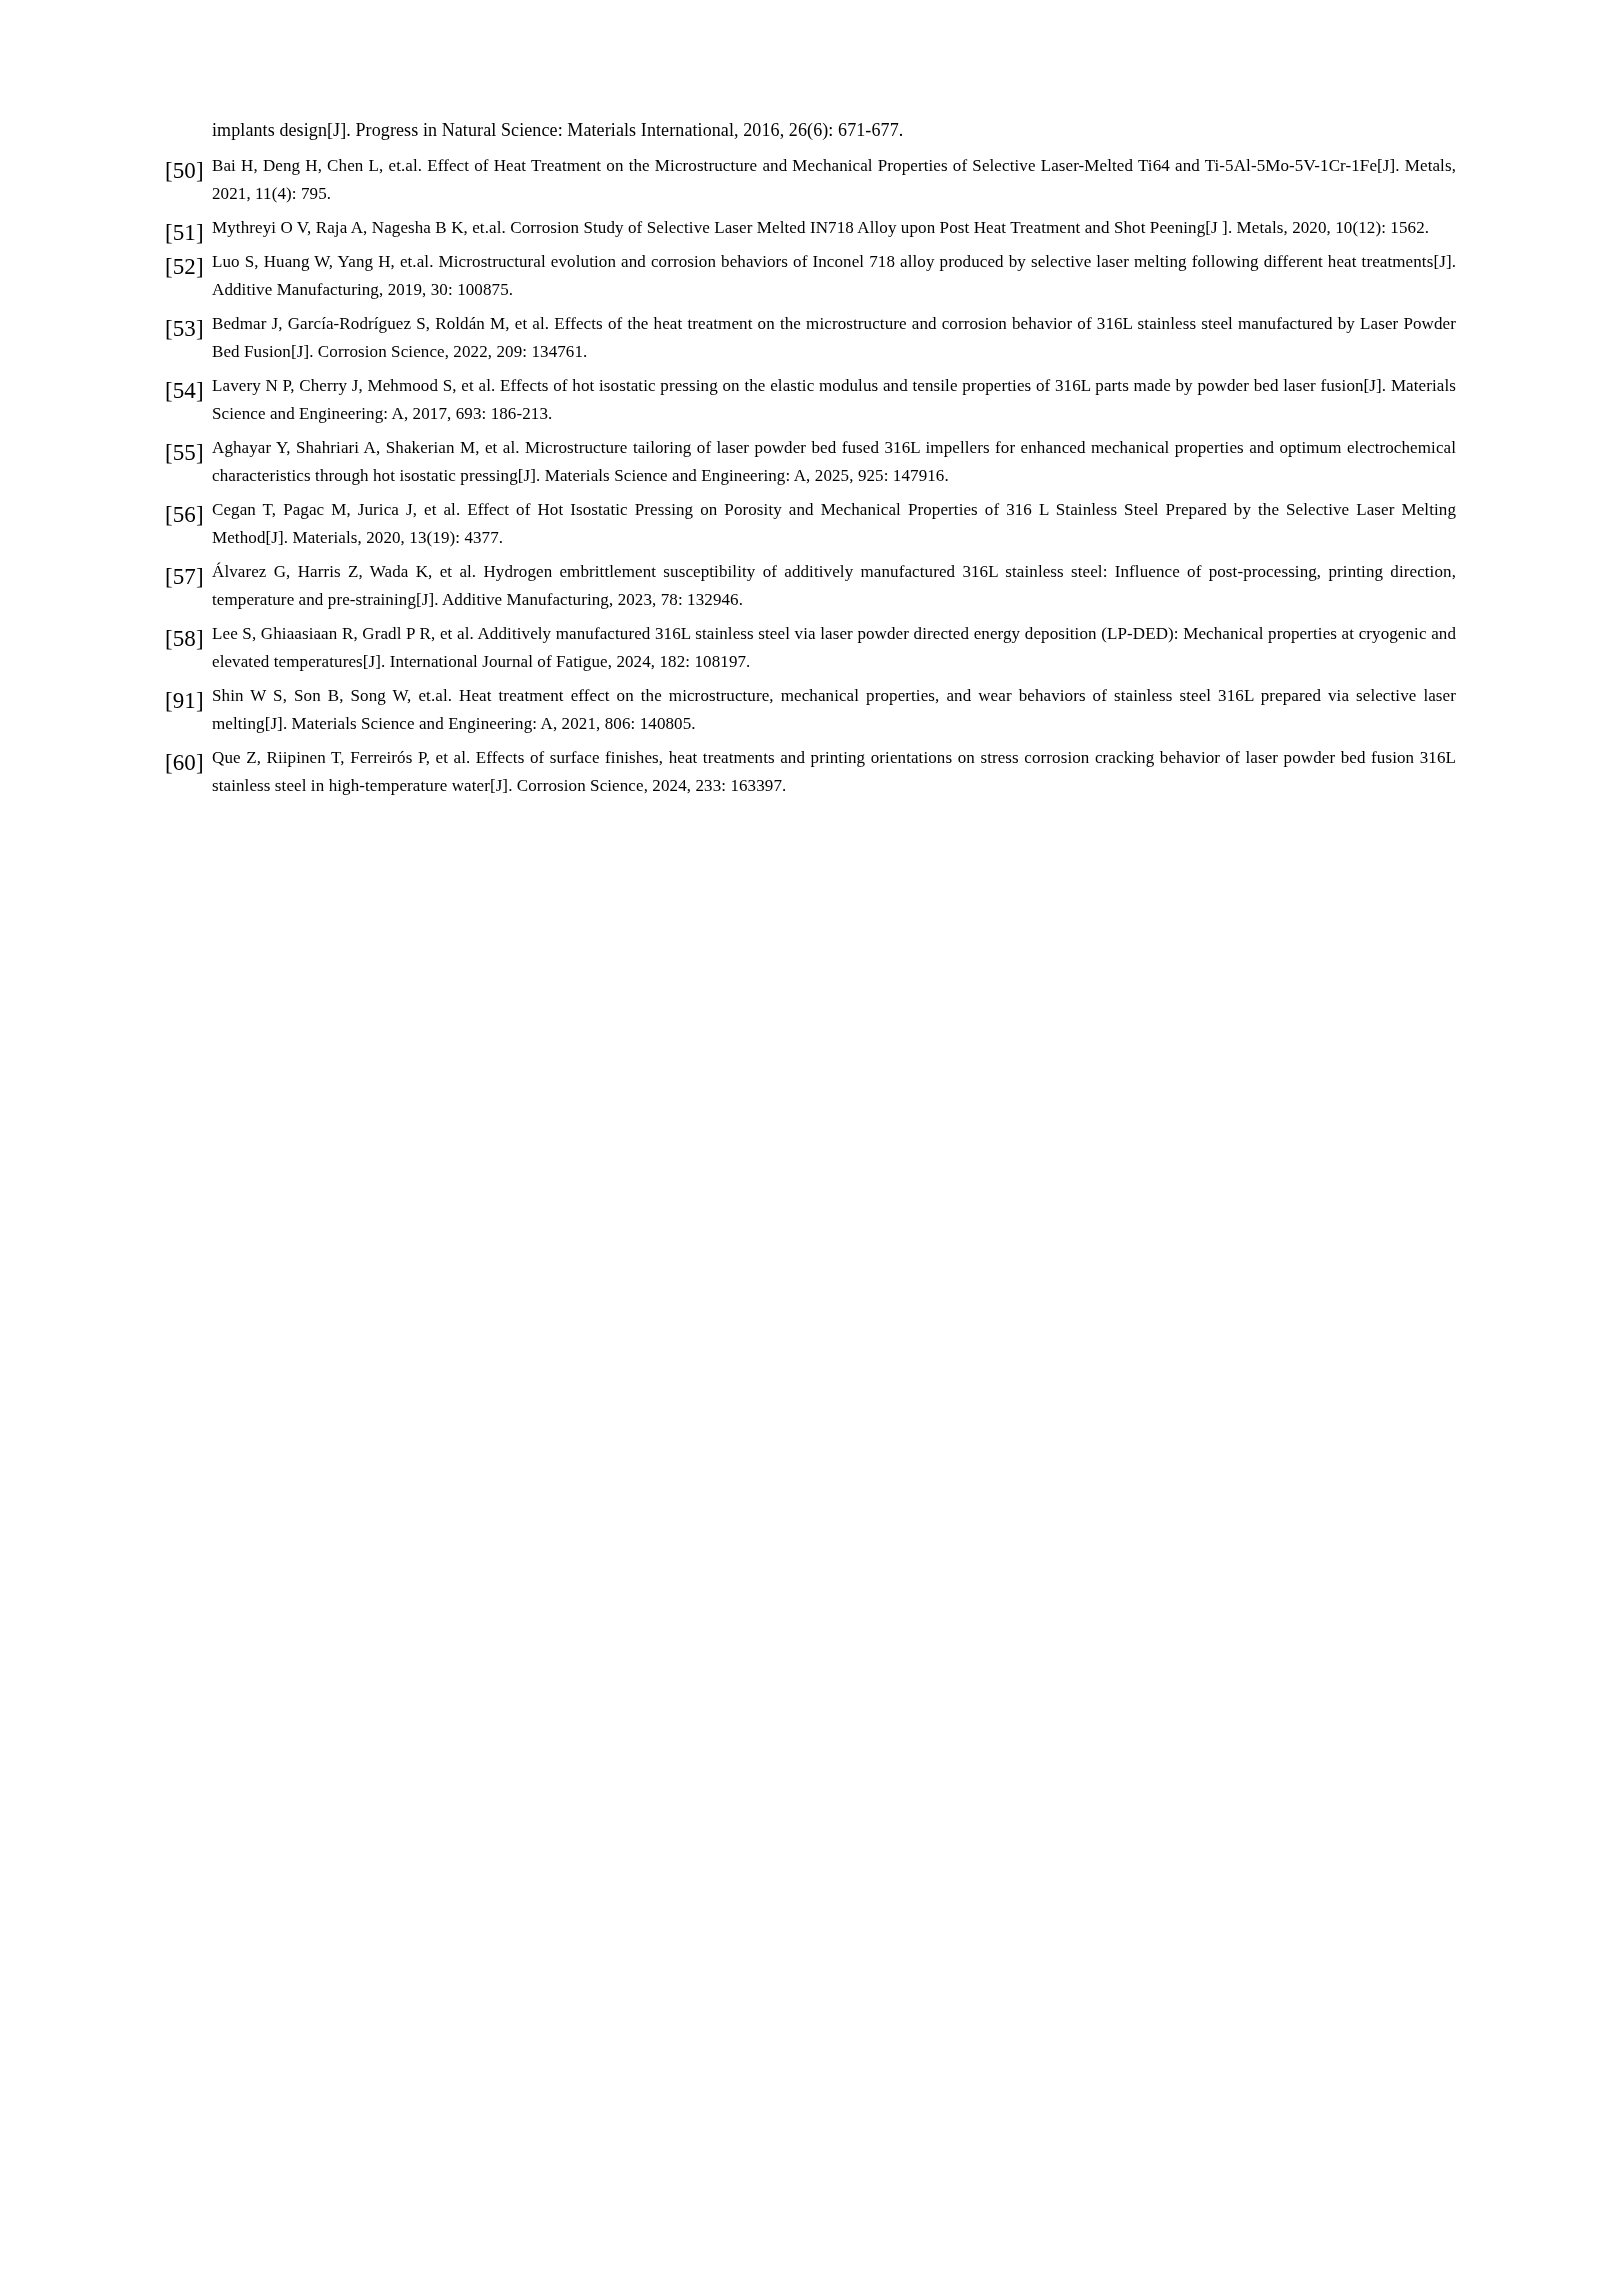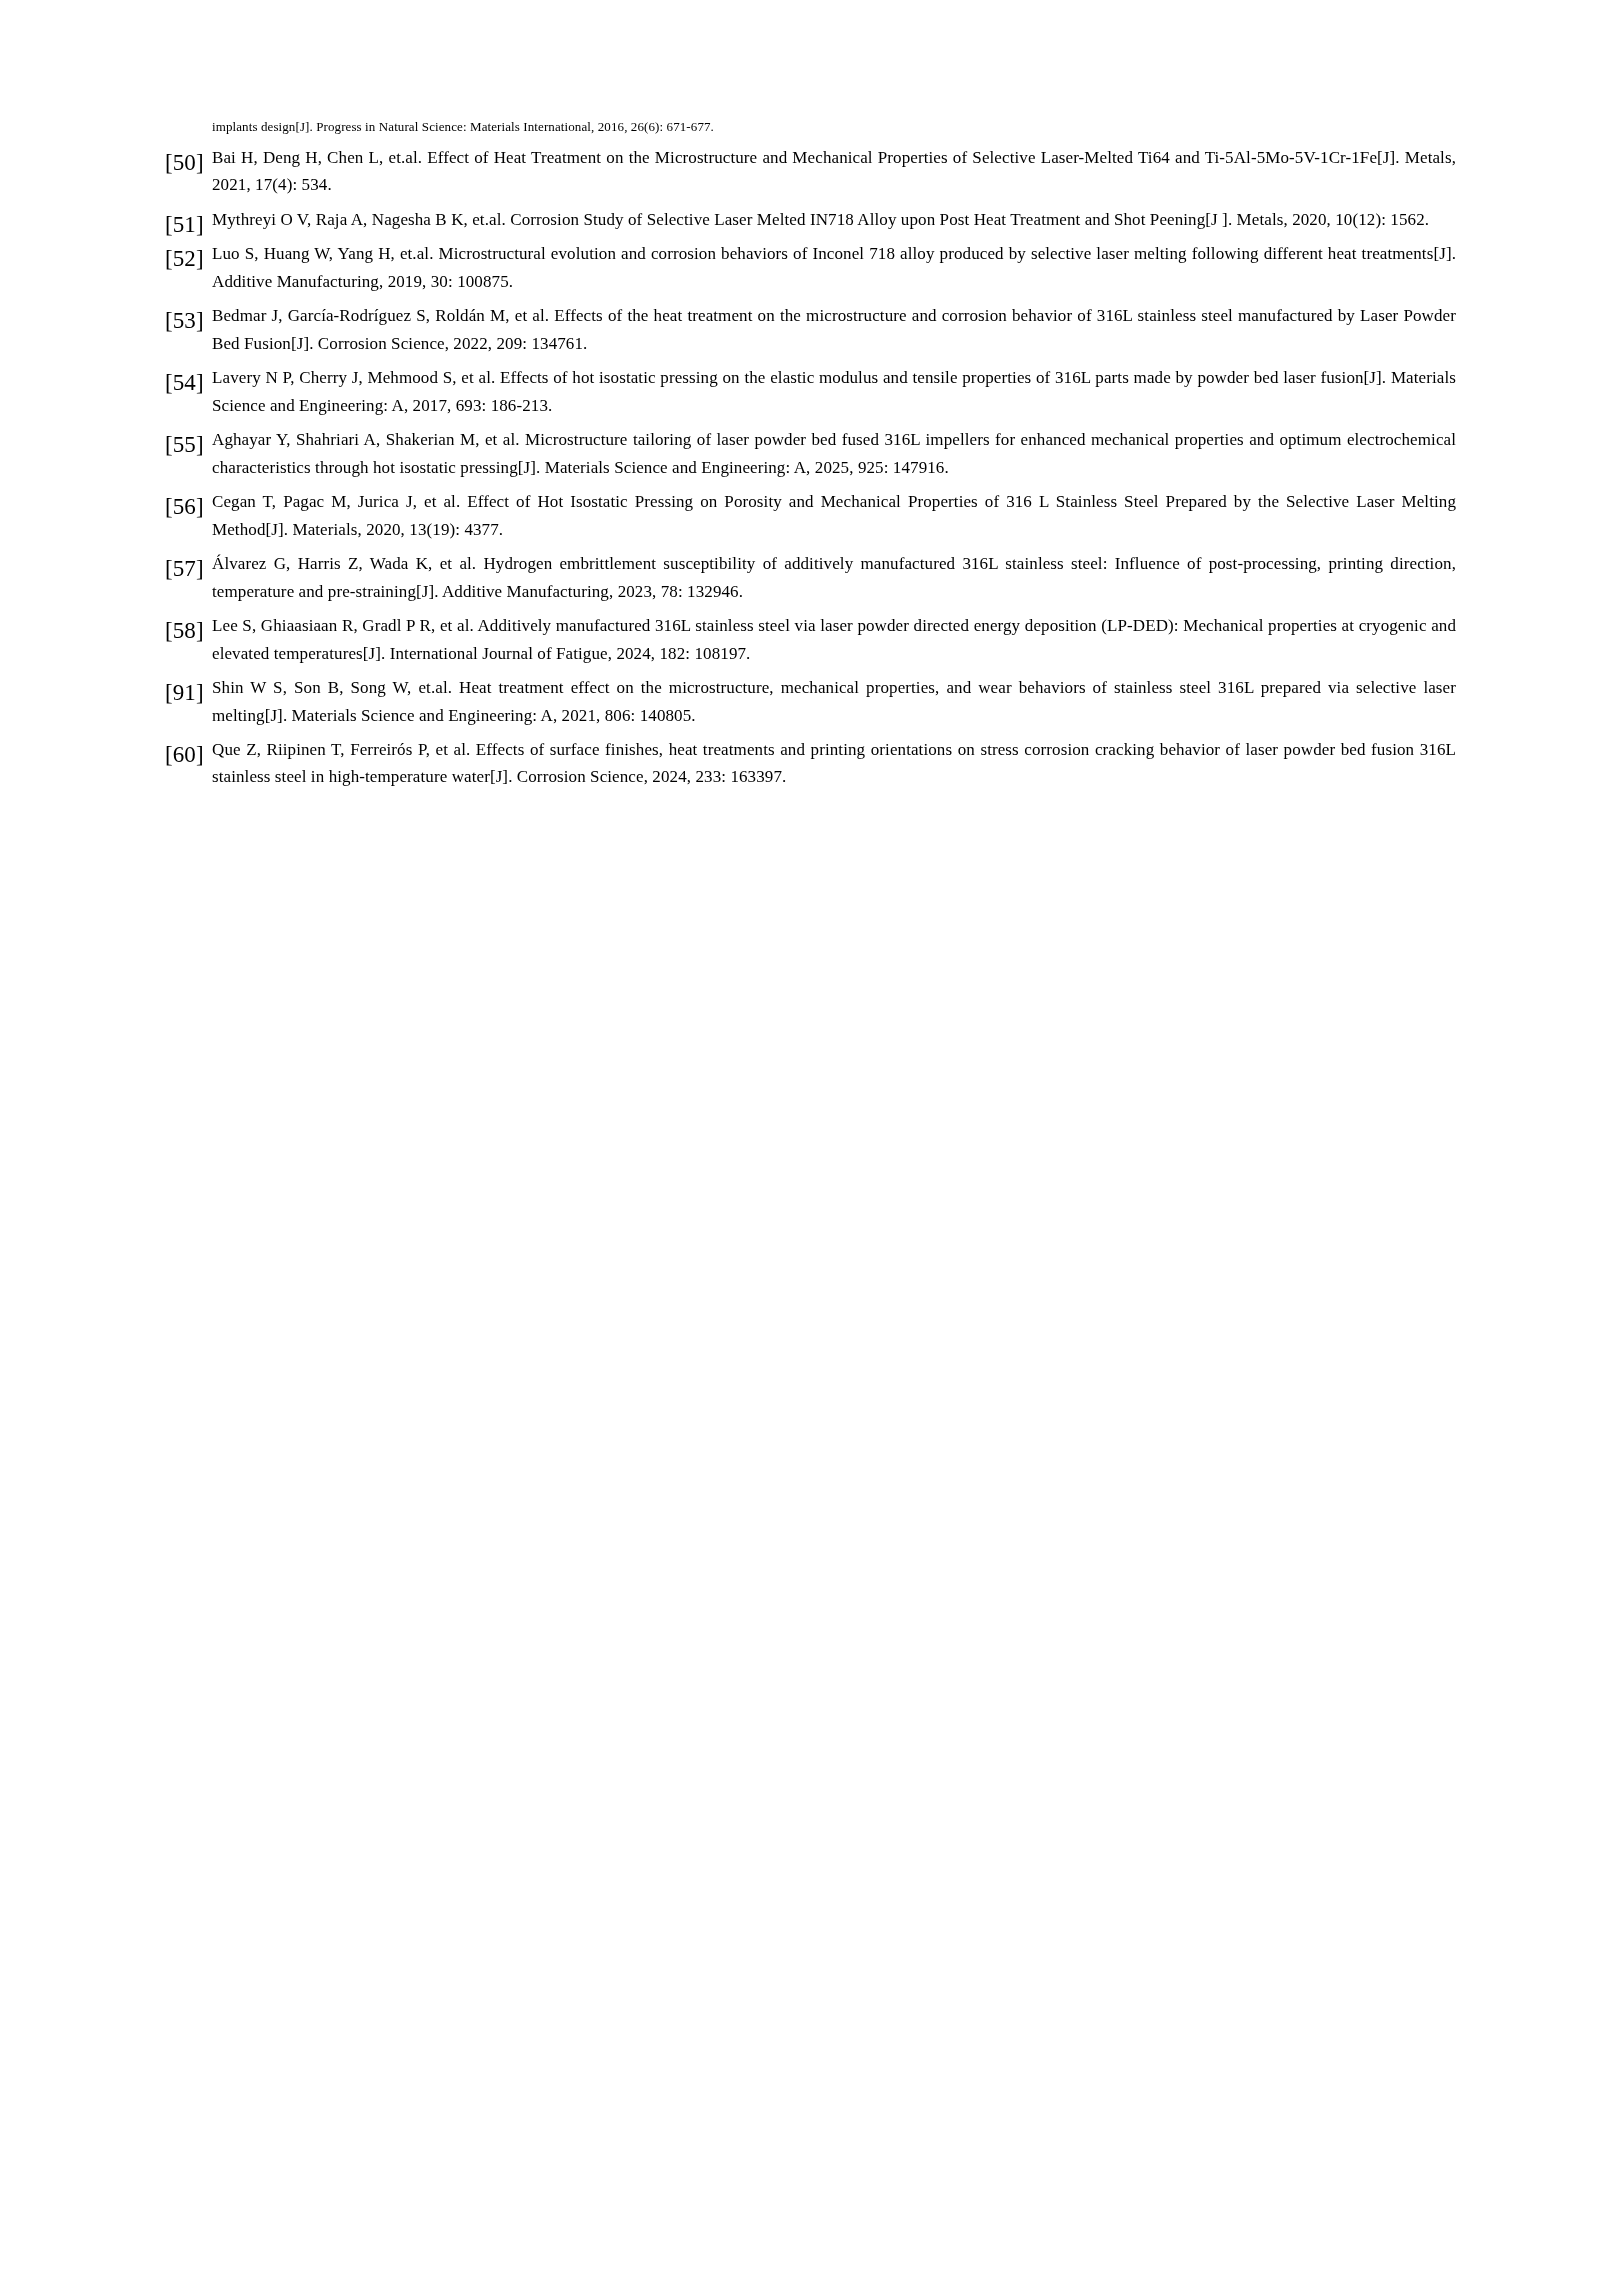--- a/index.html
+++ b/index.html
@@ -14,21 +14,21 @@
     color: #000000;
   }
   .page {
     position: relative;
     width: 1621px;
     height: 2293px;
     box-sizing: border-box;
     padding: 116px 165px 0 165px;
   }
   .continuation {
-    font-size: 13px;
+    font-size: 18px;
     line-height: 1.62;
     text-align: justify;
     text-justify: inter-word;
     margin: 0 0 6.9px 47px;
     letter-spacing: 0.1px;
   }
   .ref-list {
     list-style: none;
     margin: 0;
     padding: 0;
@@ -63,21 +63,21 @@
 <body>
 
 <div class="page">
 
   <p class="continuation">implants design[J]. Progress in Natural Science: Materials International, 2016, 26(6): 671-677.</p>
 
   <ul class="ref-list">
 
     <li class="ref-item">
       <span class="ref-num">[50]</span>
-      <span class="ref-text">Bai H, Deng H, Chen L, et.al. Effect of Heat Treatment on the Microstructure and Mechanical Properties of Selective Laser-Melted Ti64 and Ti-5Al-5Mo-5V-1Cr-1Fe[J]. Metals, 2021, 17(4): 534.</span>
+      <span class="ref-text">Bai H, Deng H, Chen L, et.al. Effect of Heat Treatment on the Microstructure and Mechanical Properties of Selective Laser-Melted Ti64 and Ti-5Al-5Mo-5V-1Cr-1Fe[J]. Metals, 2021, 11(4): 795.</span>
     </li>
 
     <li class="ref-item">
       <span class="ref-num">[51]</span>
       <span class="ref-text">Mythreyi O V, Raja A, Nagesha B K, et.al. Corrosion Study of Selective Laser Melted IN718 Alloy upon Post Heat Treatment and Shot Peening[J ]. Metals, 2020, 10(12): 1562.</span>
     </li>
 
     <li class="ref-item">
       <span class="ref-num">[52]</span>
       <span class="ref-text">Luo S, Huang W, Yang H, et.al. Microstructural evolution and corrosion behaviors of Inconel 718 alloy produced by selective laser melting following different heat treatments[J]. Additive Manufacturing, 2019, 30: 100875.</span>

